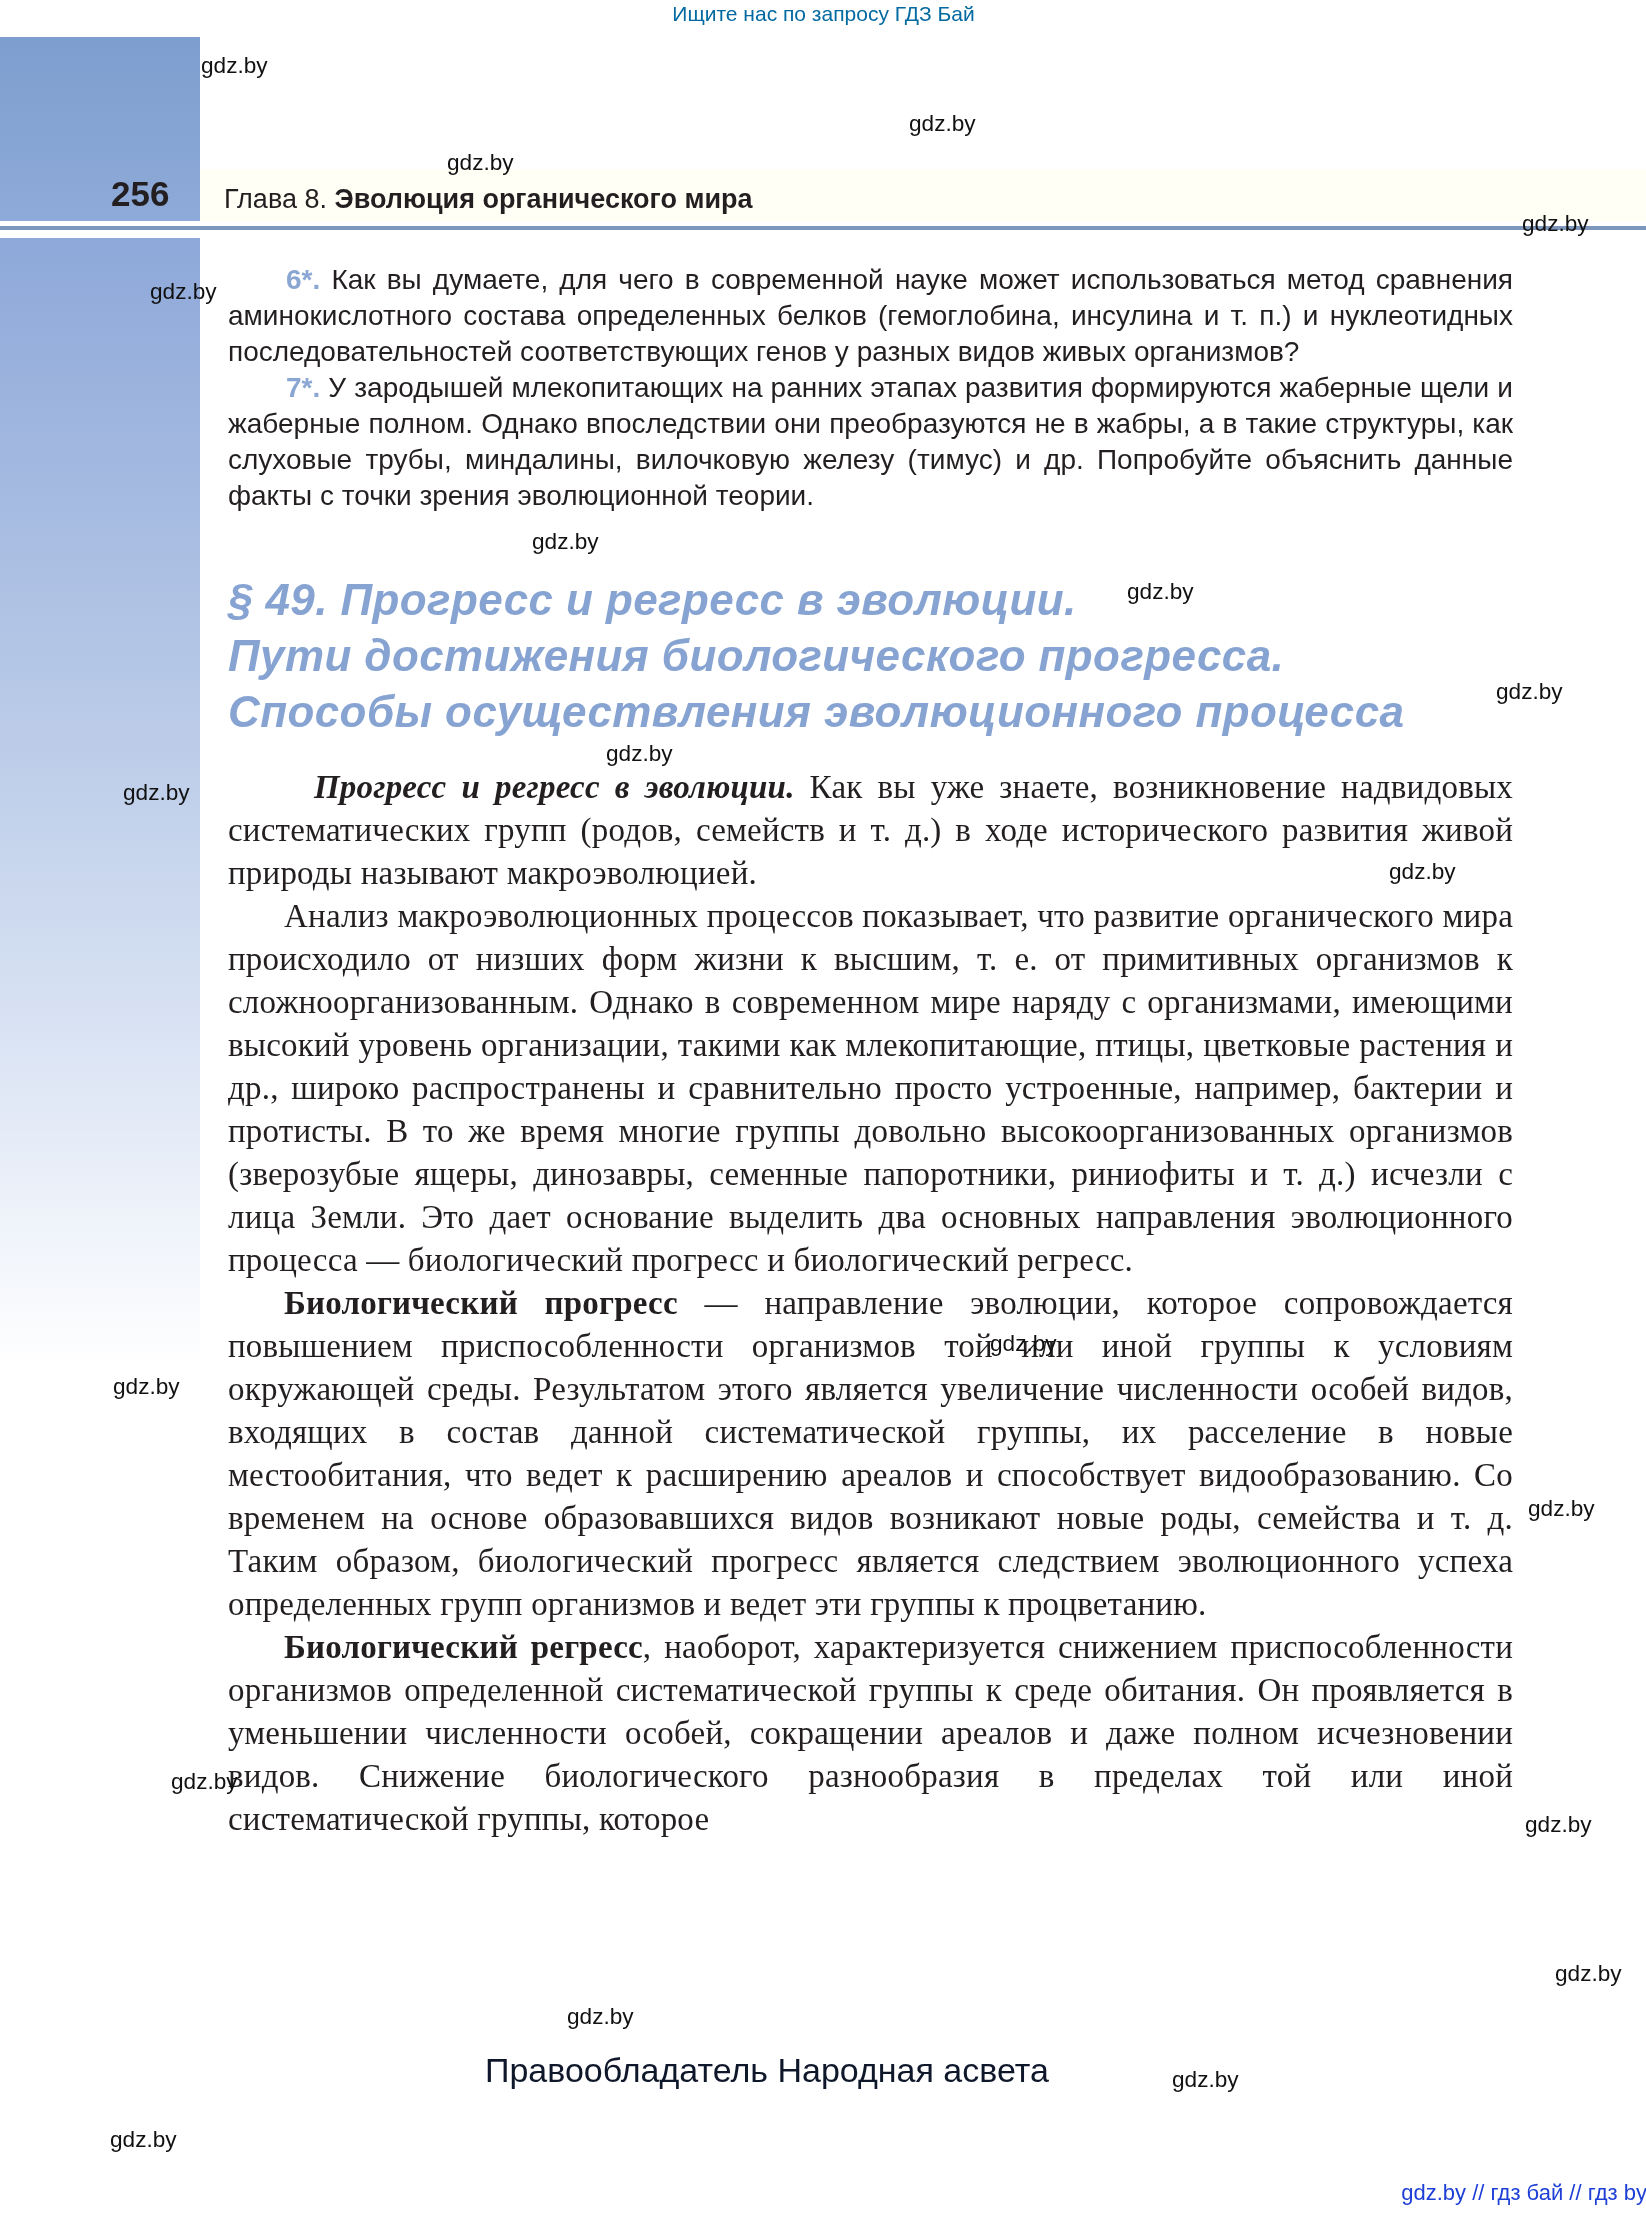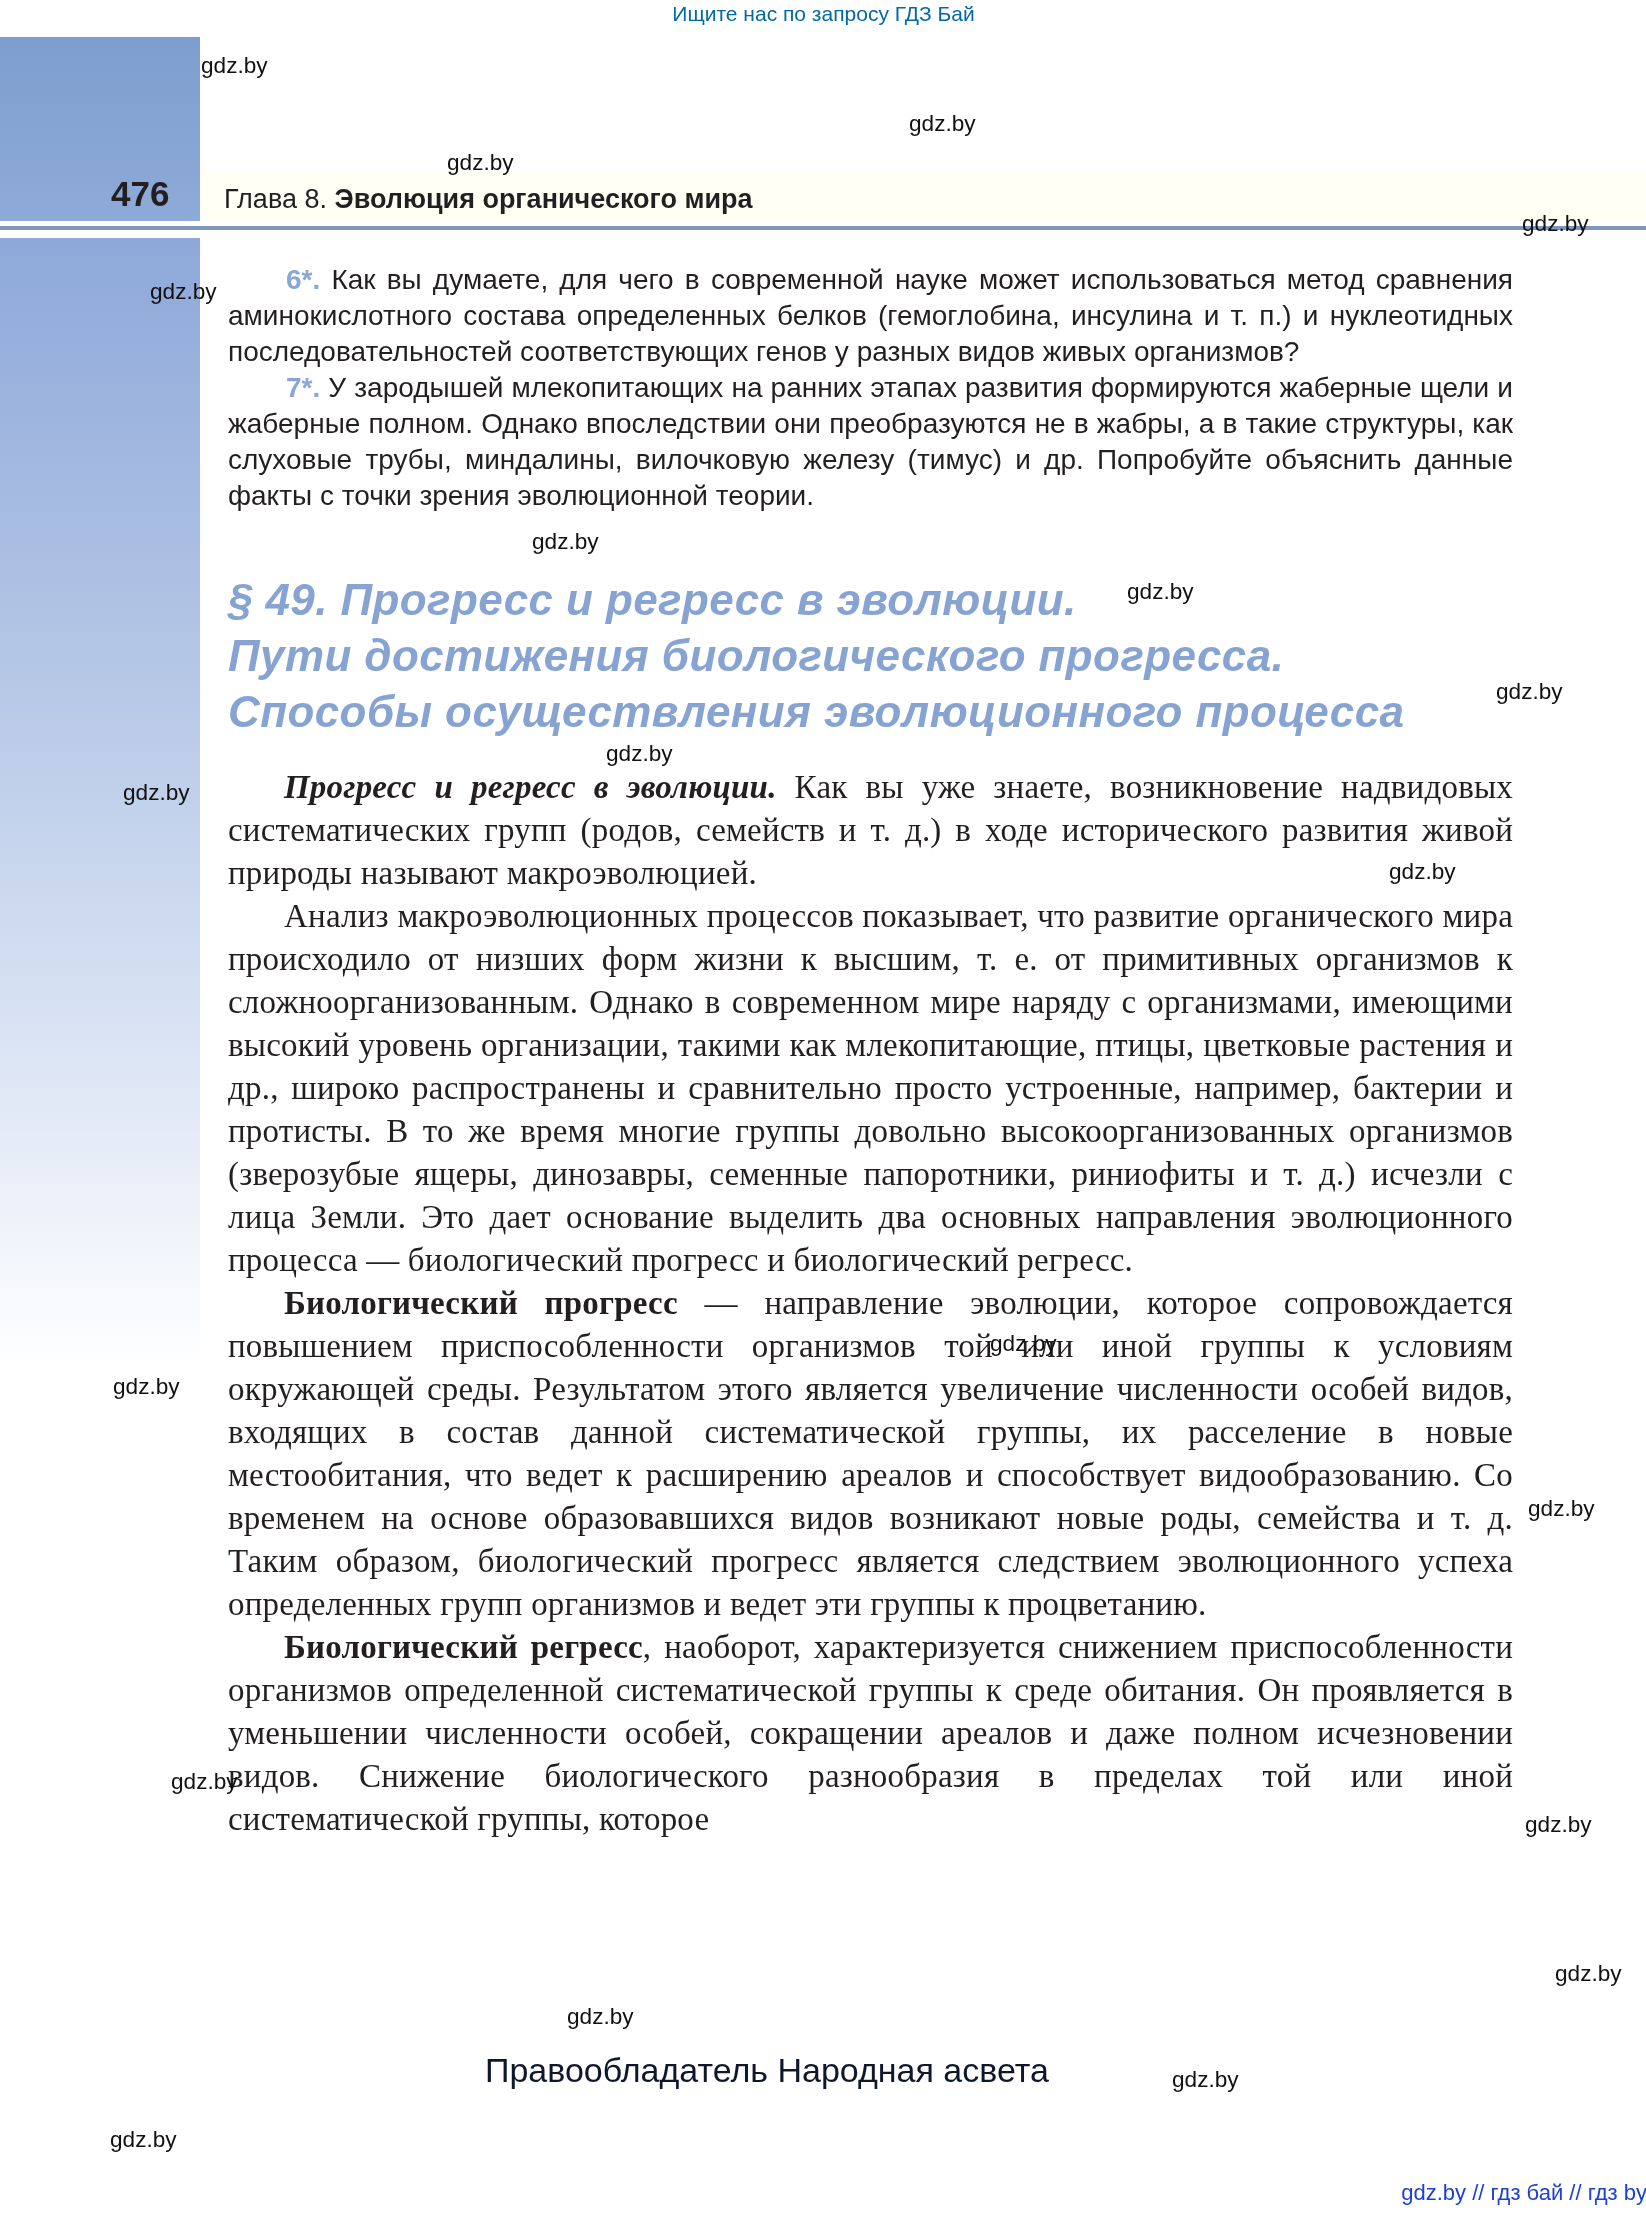--- a/index.html
+++ b/index.html
@@ -50,21 +50,21 @@
     font-style:italic;
   }
   .section-title div { white-space:nowrap; }
 
   .body-text {
     position:absolute; left:228px; top:766px; width:1285px;
     font-family:"Liberation Serif", serif; font-size:33px; line-height:43px;
     text-align:justify; color:#231f20; letter-spacing:0.2px;
   }
   .body-text p { margin:0; text-indent:56px; }
-  .body-text .lead-italic { font-style:italic; font-weight:bold; }
+  .body-text .lead-italic { font-style:italic; font-weight:bold;margin-left:30px; }
   .body-text .term { font-weight:bold; }
 
   .wm {
     position:absolute; font-size:22.6px; color:#111; font-family:"Liberation Sans", sans-serif;
     white-space:nowrap;
   }
   .copyright {
     position:absolute; left:485px; top:2051px; font-size:34px; color:#0f172a;
     font-family:Liberation Sans, sans-serif;
   }
@@ -76,21 +76,21 @@
 </head>
 <body>
 
 <div class="top-banner">Ищите нас по запросу ГДЗ Бай</div>
 
 <div class="side-bar-top"></div>
 <div class="header-bg"></div>
 <div class="side-bar-bottom"></div>
 <div class="header-rule"></div>
 
-<div class="page-number">476</div>
+<div class="page-number">256</div>
 <div class="running-head"><span>Глава 8. </span><b>Эволюция органического мира</b></div>
 
 <div class="questions">
   <p><span class="q-num">6*.</span><span> Как вы думаете, для чего в современной науке может использоваться метод сравнения аминокислотного состава определенных белков (гемоглобина, инсулина и т. п.) и нуклеотидных последовательностей соответствующих генов у разных видов живых организмов?</span></p>
   <p><span class="q-num">7*.</span><span> У зародышей млекопитающих на ранних этапах развития формируются жаберные щели и жаберные полном. Однако впоследствии они преобразуются не в жабры, а в такие структуры, как слуховые трубы, миндалины, вилочковую железу (тимус) и др. Попробуйте объяснить данные факты с точки зрения эволюционной теории.</span></p>
 </div>
 
 <div class="section-title">
   <div>§ 49. Прогресс и регресс в эволюции.</div>
   <div>Пути достижения биологического прогресса.</div>

